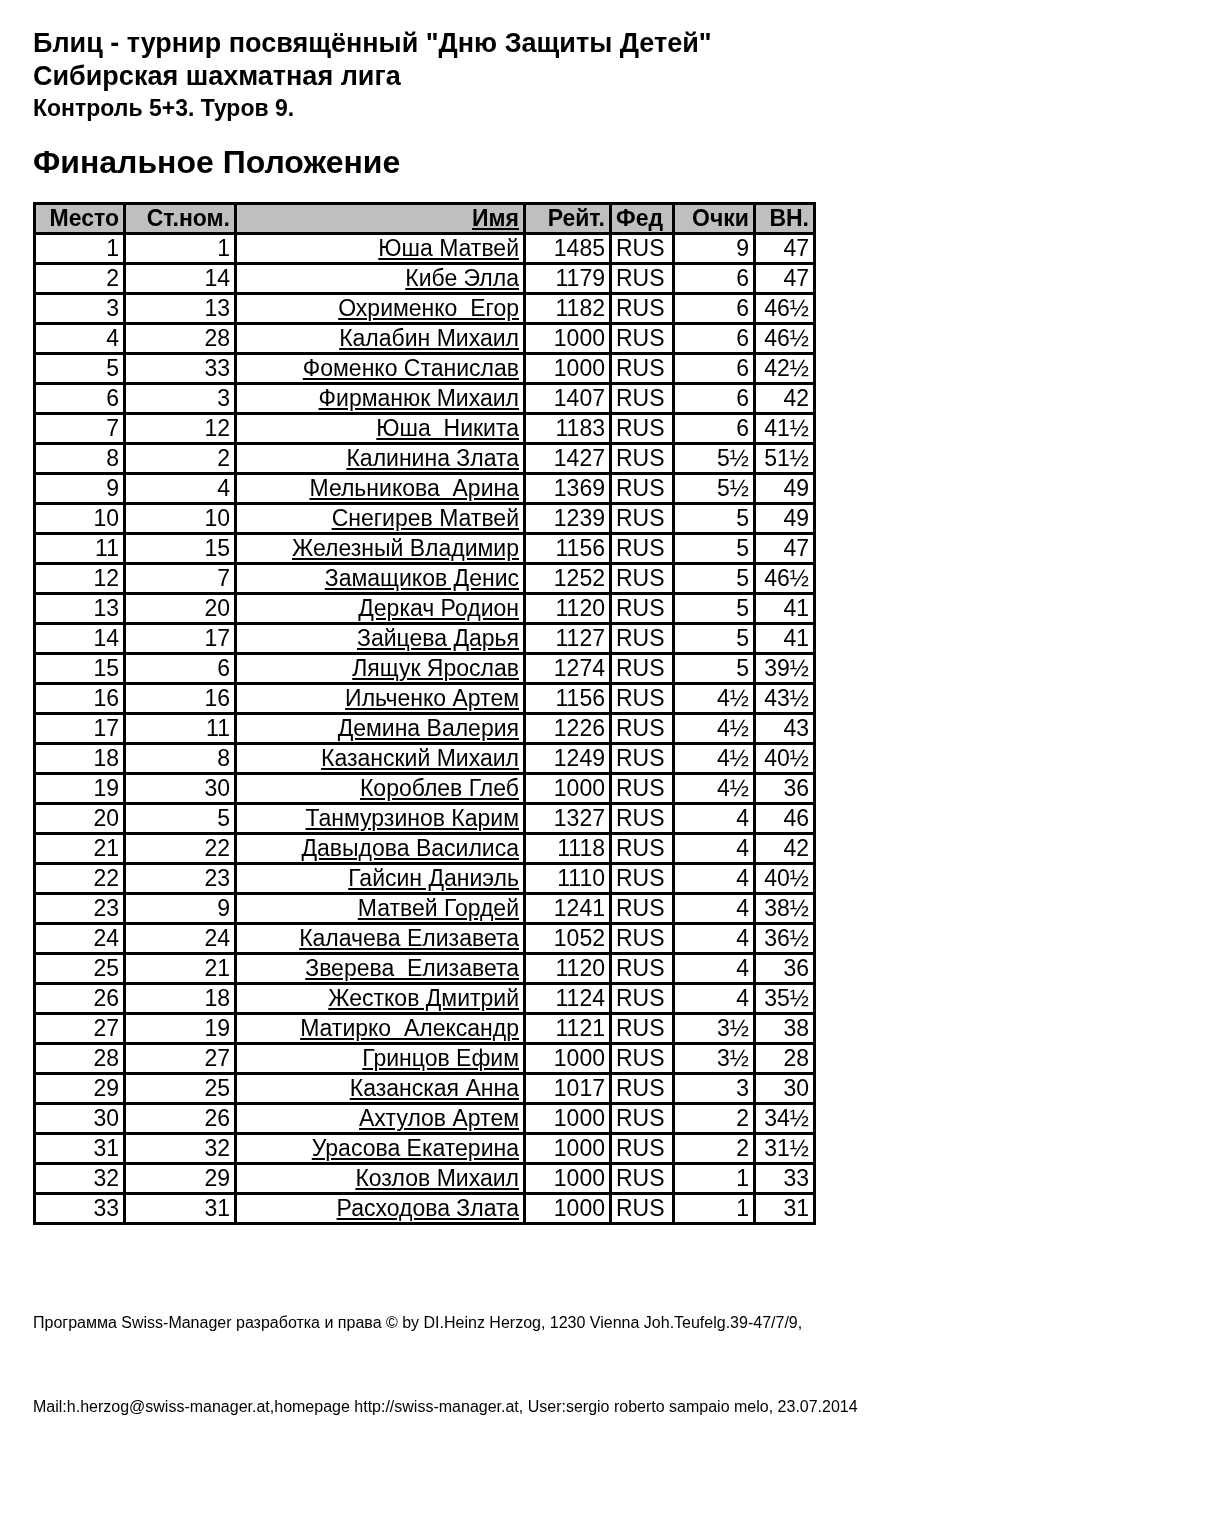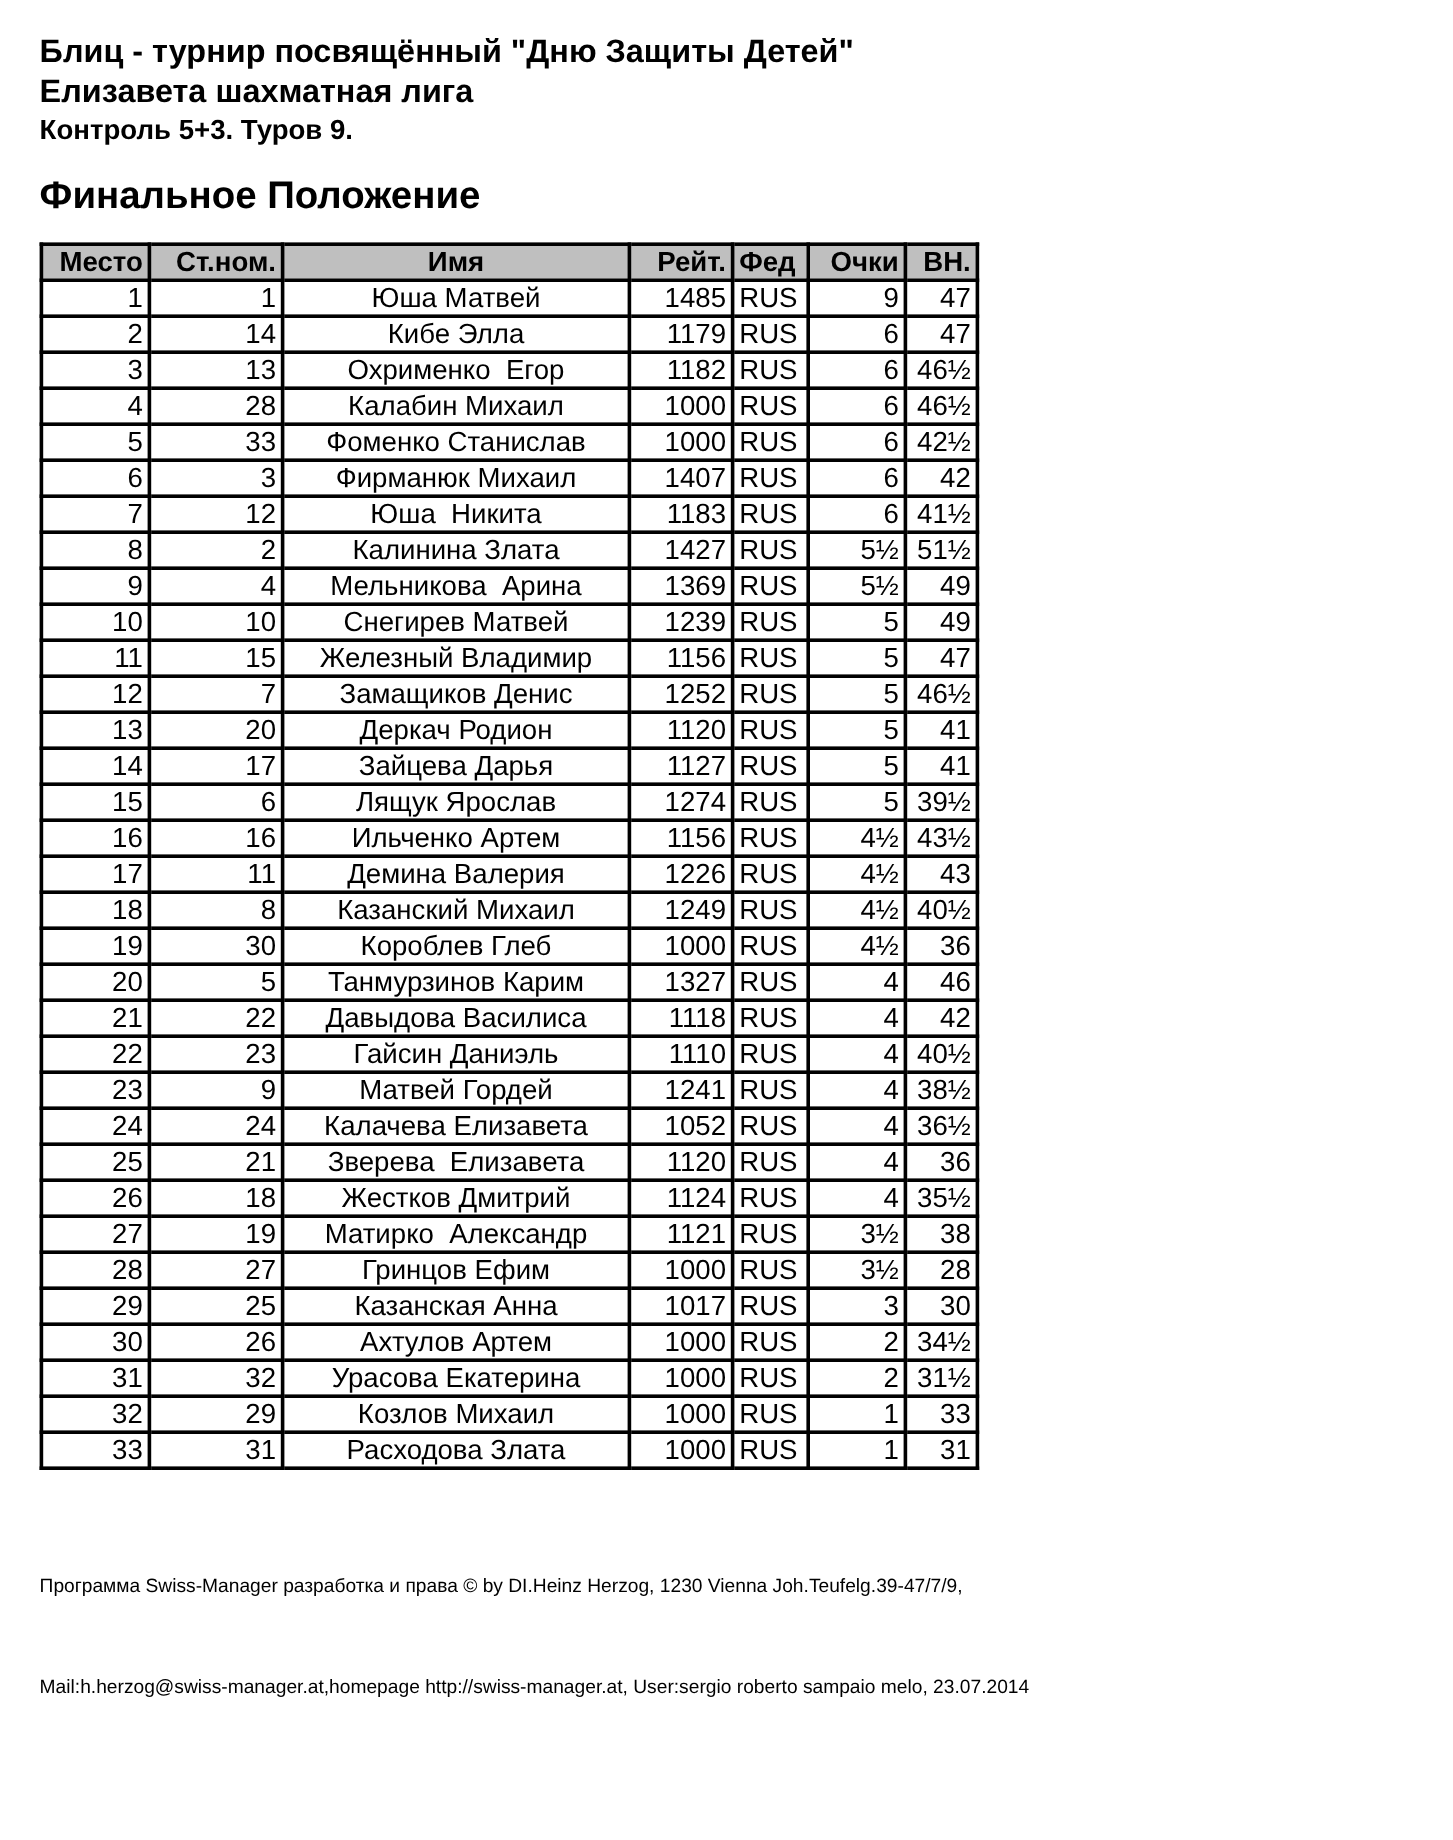--- a/index.html
+++ b/index.html
@@ -61,40 +61,40 @@
   col.w0 { width: 90px; }
   col.w1 { width: 111px; }
   col.w2 { width: 289px; }
   col.w3 { width: 86px; }
   col.w4 { width: 63px; }
   col.w5 { width: 81px; }
   col.w6 { width: 60px; }
   
   .a0 { text-align: right; padding-right: 7px; }
   .a1 { text-align: right; padding-right: 4px; }
-  .a2 { text-align: center;  padding-left: 3px; }
+  .a2 { text-align: right;  padding-left: 3px; text-decoration: underline; }
   .a3 { text-align: right; padding-right: 4px; }
   .a4 { text-align: left; }
   .a5 { text-align: right; }
   .a6 { text-align: right; }
   .footer {
     margin-top: 28px;
     font-size: 16px;
     line-height: 28px;
     white-space: pre;
   }
 </style>
 </head>
 <body>
 
 <div class="page">
 
   <div class="title-line">Блиц - турнир посвящённый "Дню Защиты Детей"</div>
 
-  <div class="title-line">Елизавета шахматная лига</div>
+  <div class="title-line">Сибирская шахматная лига</div>
 
   <div class="control-line">Контроль 5+3. Туров 9.</div>
 
   <div class="section-title">Финальное Положение</div>
 
   <table class="standings">
     <colgroup>
       <col class="w0">
         <col class="w1">
         <col class="w2">

